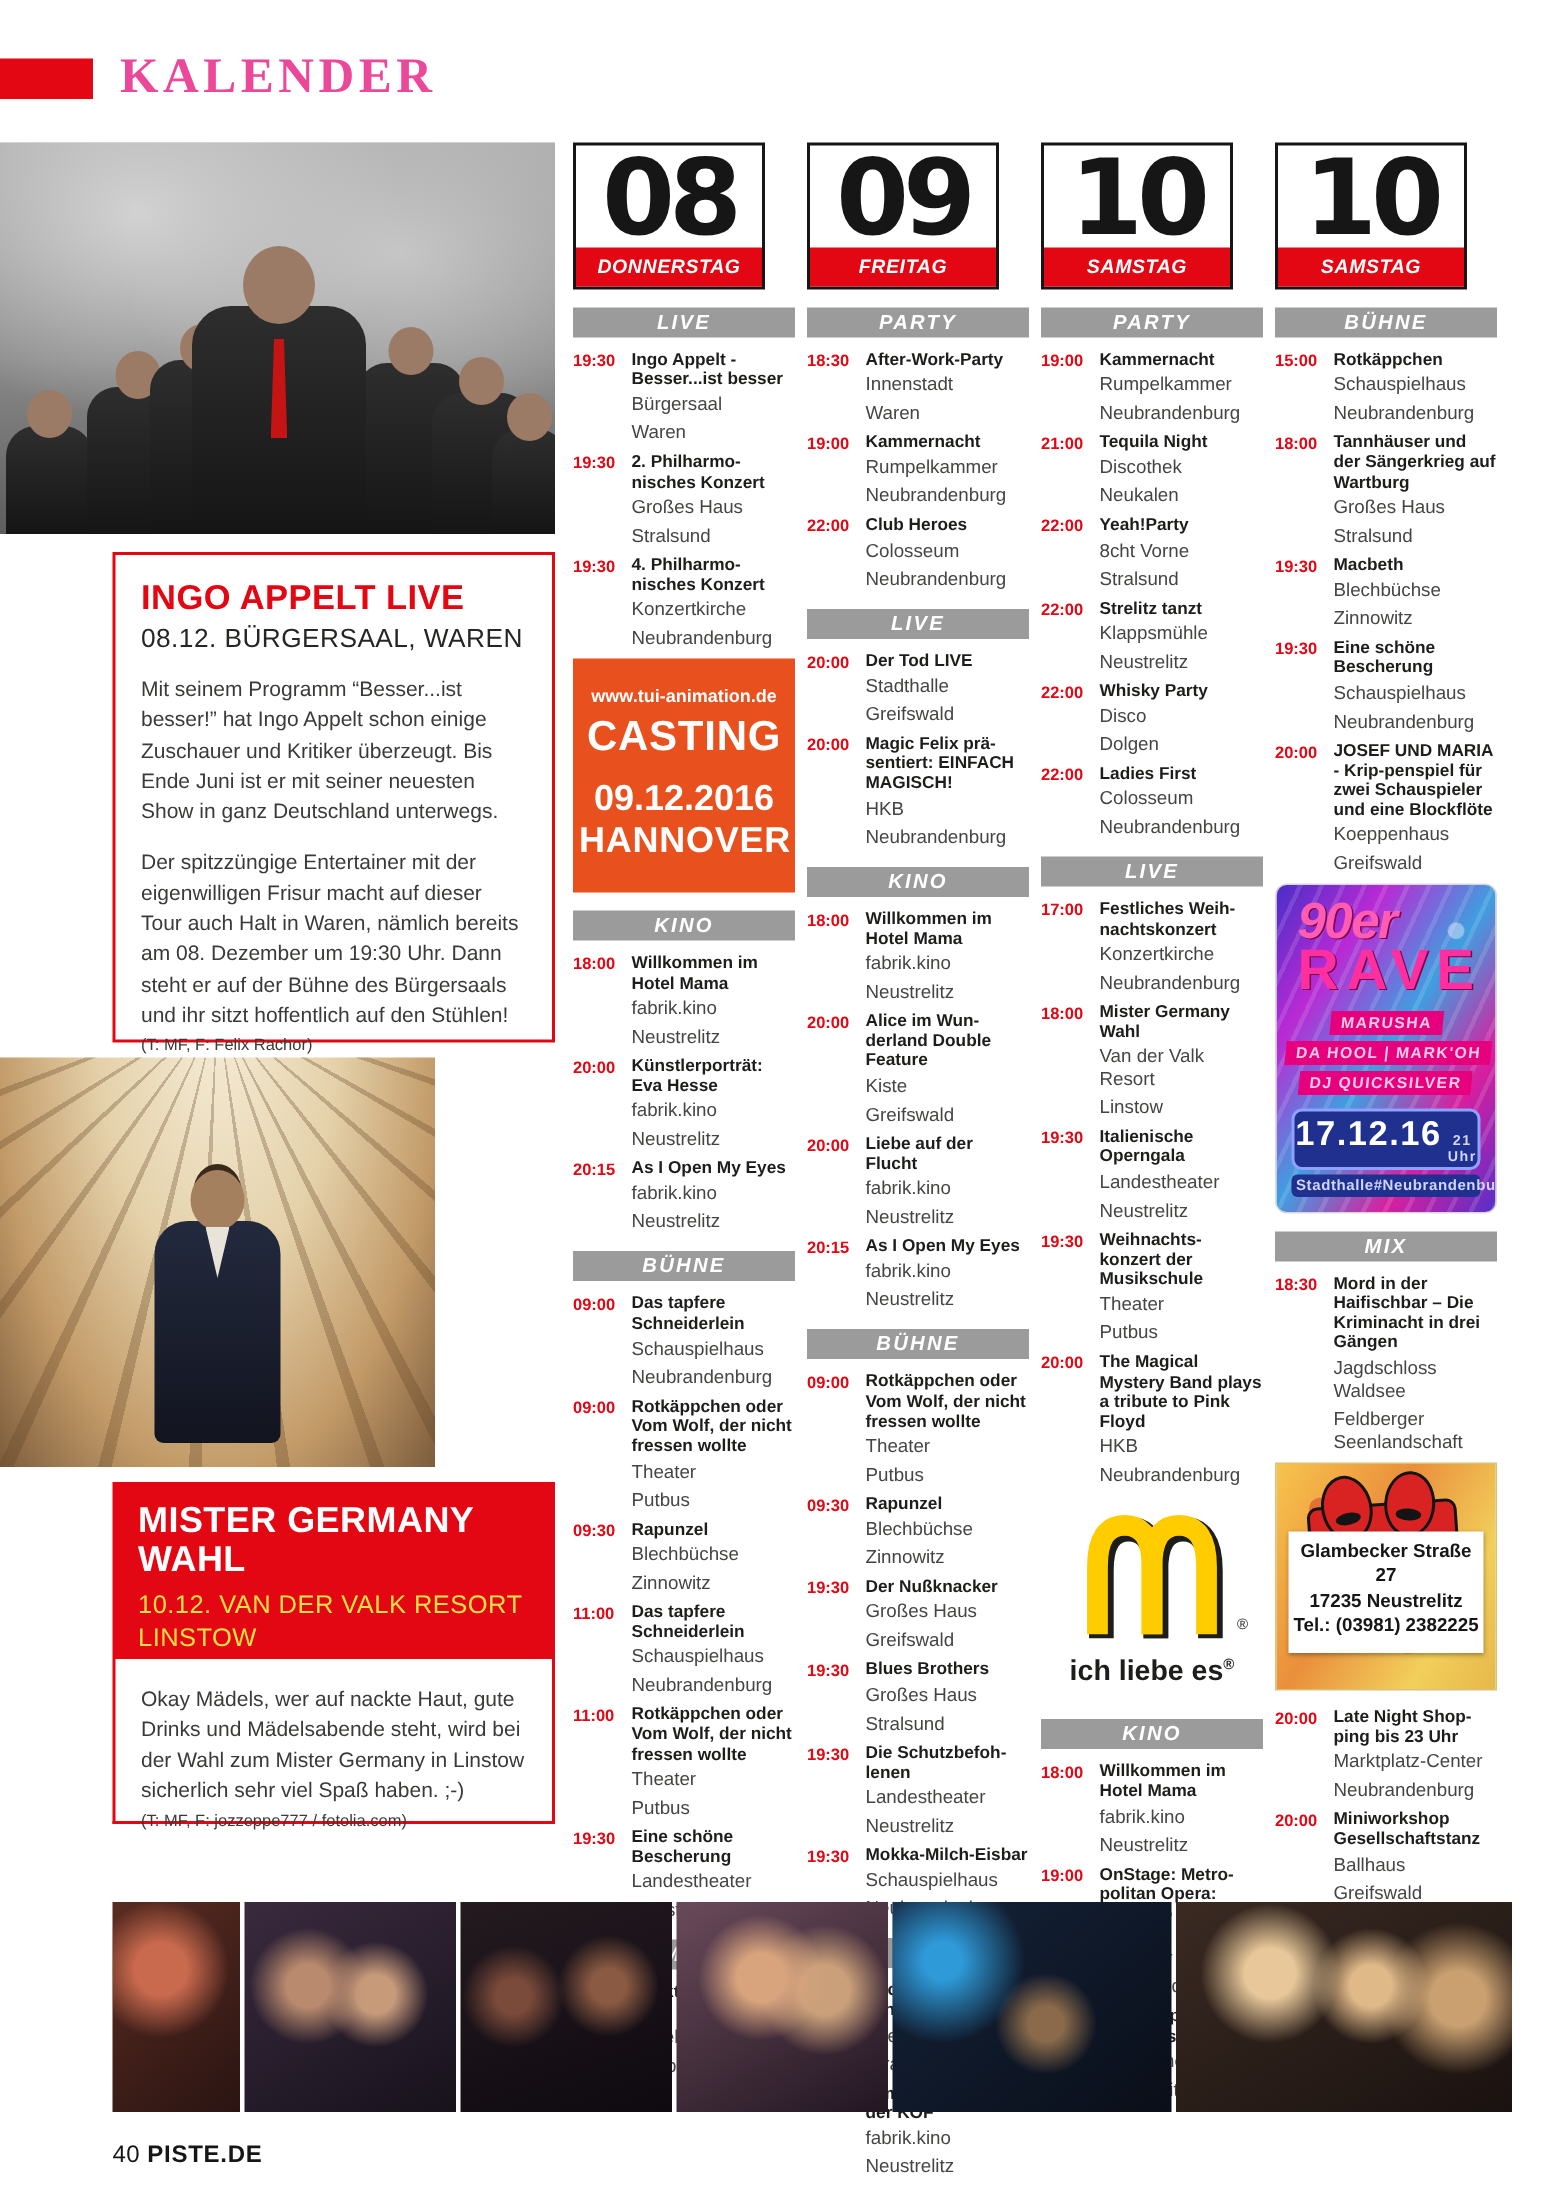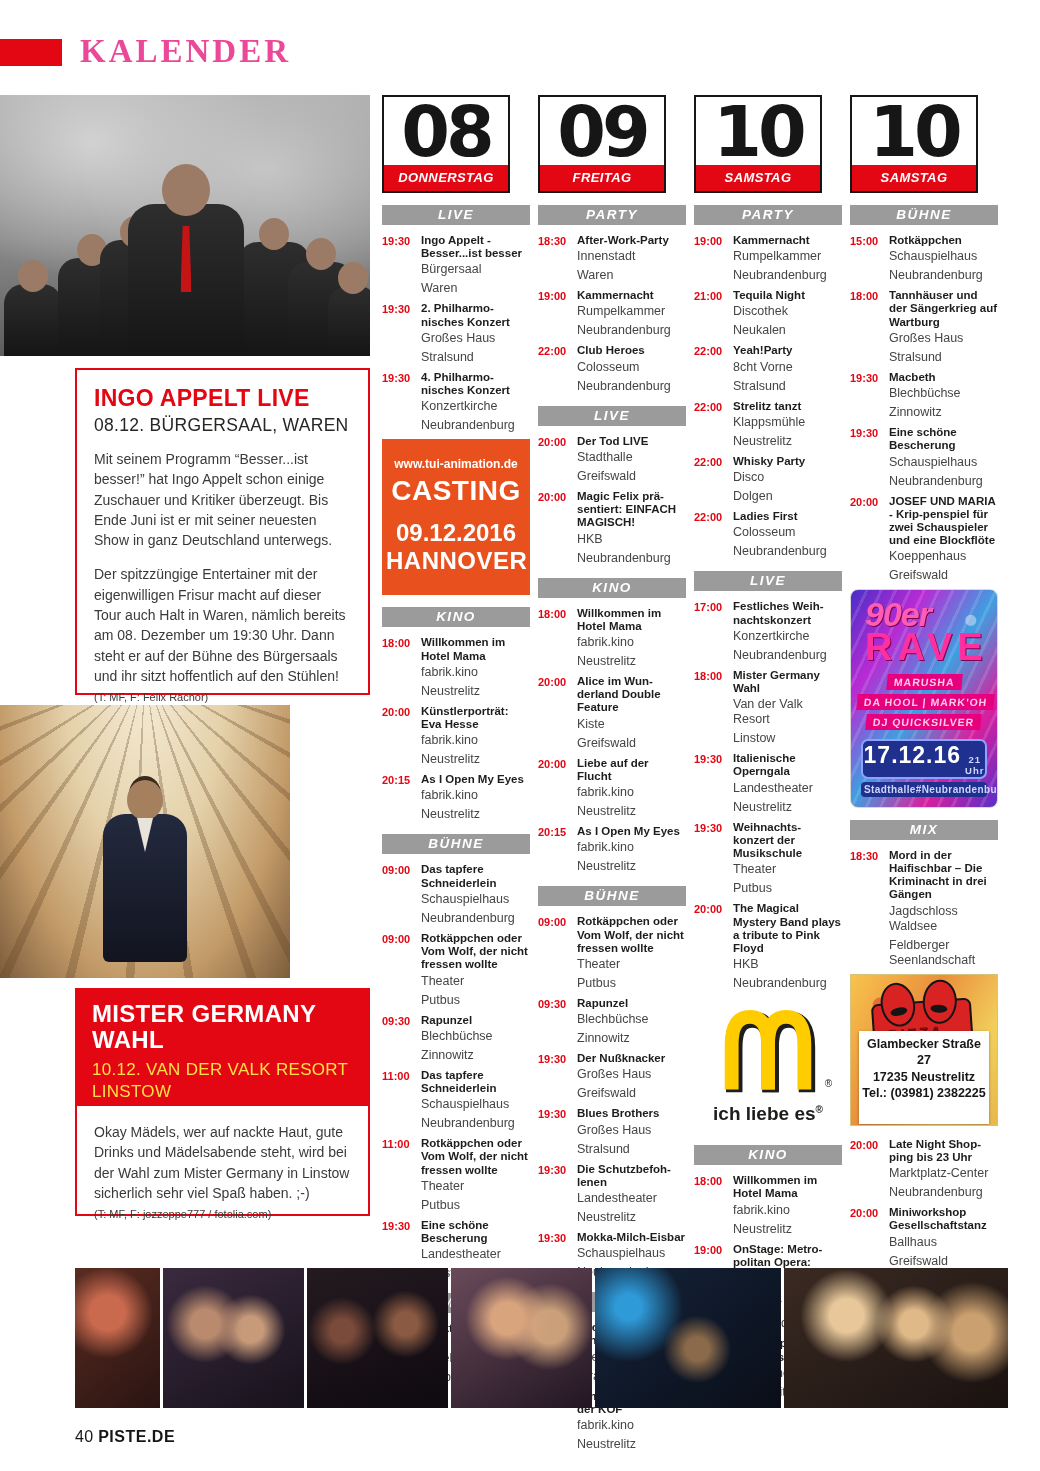--- a/index.html
+++ b/index.html
@@ -95,21 +95,21 @@
       radial-gradient(circle at 20% 20%, rgba(214,60,40,.55) 0 7px, transparent 8px),
       radial-gradient(circle at 75% 30%, rgba(120,160,60,.5) 0 5px, transparent 6px),
       radial-gradient(circle at 60% 80%, rgba(214,60,40,.45) 0 6px, transparent 7px),
       linear-gradient(120deg,#f7c44d,#ea8f3c 40%,#f2cf5b 75%,#e7b84a);}
   .pizza-logo{position:absolute; left:22px; top:26px; width:100px; height:66px; background:#d92323; border:2px solid #141414; border-radius:7px; transform:rotate(-4deg);}
   .pizza-eye{position:absolute; width:34px; height:44px; background:#d92323; border:2px solid #141414; border-radius:50%; top:-22px;}
   .pizza-eye::after{content:''; position:absolute; bottom:9px; left:6px; width:17px; height:8px; background:#141414; border-radius:50%;}
   .eye-l{left:8px; transform:rotate(-8deg);} .eye-r{left:50px; transform:rotate(7deg);}
   .pizza-word{position:absolute; bottom:24px; left:12px; color:#7e1212; font-weight:bold; font-style:italic; font-size:15px; letter-spacing:2.5px; text-shadow:.5px .5px 0 #300;}
   .pizza-more{position:absolute; bottom:8px; left:28px; color:#141414; font-weight:bold; font-style:italic; font-size:10px; letter-spacing:2px;}
-  .pizza-card{position:absolute; left:8px; right:8px; bottom:1px; background:#fff; text-align:center; padding:5px 2px 22px; box-shadow:0 1px 3px rgba(0,0,0,.35);}
+  .pizza-card{position:absolute; left:8px; right:8px; bottom:24px; background:#fff; text-align:center; padding:5px 2px 10px; box-shadow:0 1px 3px rgba(0,0,0,.35);}
   .pz-l1,.pz-l2{font-size:12.5px; font-weight:600; color:#161616; line-height:1.3;}
   .pz-l3{font-size:12.5px; font-weight:bold; color:#161616; line-height:1.35;}
 
   
   .photo-strip{position:absolute; left:75px; top:1268px; width:933px; height:140px; display:flex; gap:3px;}
   .strip-photo{height:140px;}
   .sp1{width:85px;  background:radial-gradient(circle at 38% 32%, #c96a4e 0 16%, transparent 42%), linear-gradient(140deg,#5a2c22,#2a1412);}
   .sp2{width:141px; background:radial-gradient(circle at 30% 40%, #b98a6e 0 11%, transparent 30%), radial-gradient(circle at 62% 44%, #c79a7a 0 11%, transparent 30%), linear-gradient(150deg,#3a2a3e,#17121c);}
   .sp3{width:141px; background:radial-gradient(circle at 25% 45%, #7a4a3a 0 9%, transparent 26%), radial-gradient(circle at 70% 40%, #8a5a42 0 9%, transparent 26%), linear-gradient(160deg,#241a20,#0e0a10);}
   .sp4{width:141px; background:radial-gradient(circle at 40% 36%, #d8a47e 0 13%, transparent 34%), radial-gradient(circle at 70% 42%, #caa07a 0 13%, transparent 34%), linear-gradient(150deg,#6a4a5a,#221622);}

